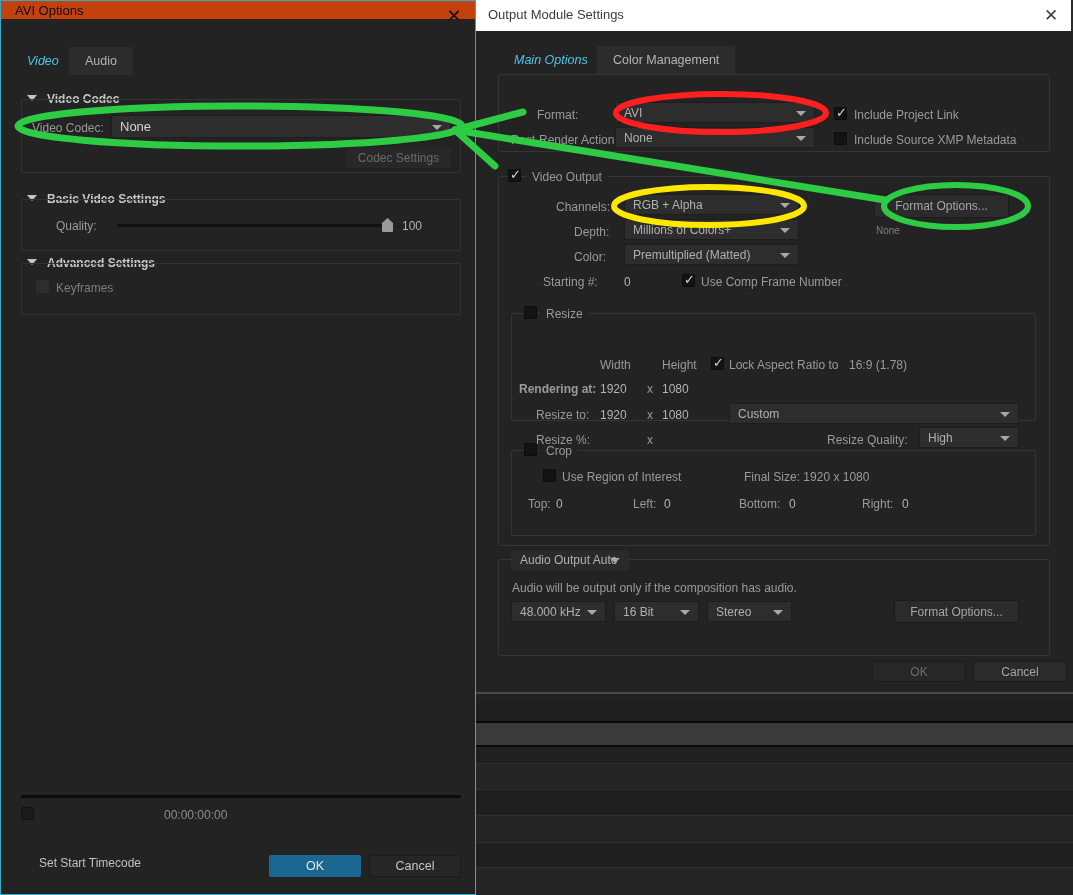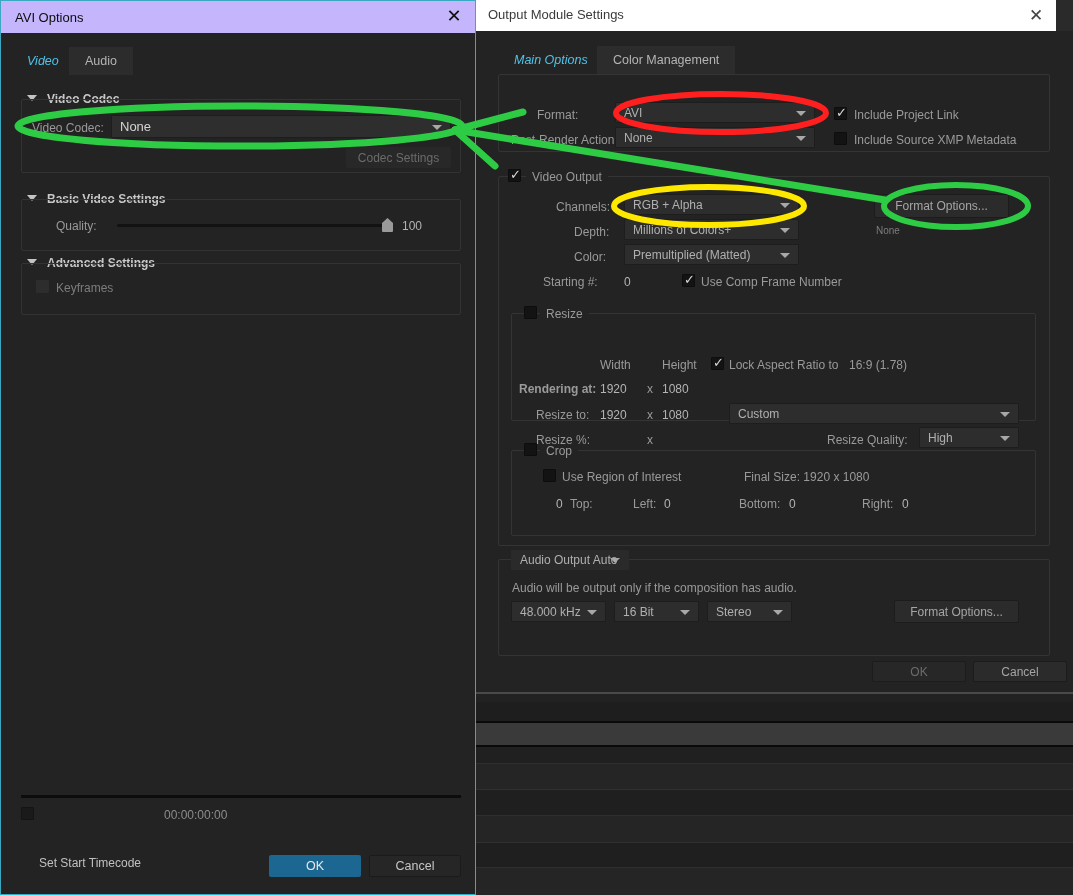--- a/index.html
+++ b/index.html
@@ -56,22 +56,22 @@
     border-left: 5px solid transparent; border-right: 5px solid transparent;
     border-top: 6px solid #c4c4c4;
   }
 
   
   #avi {
     position: absolute; left: 0; top: 0; width: 476px; height: 895px;
     background: #232323; border: 1px solid #3aa8c1;
   }
   #avi-title {
-    position: absolute; left: 0; top: 0; right: 0; height: 32px;
-    background: #c4b5fd; display: flex; align-items: center;
+    position: absolute; left: 0; top: 0; right: 0; height: 18px;
+    background: #c2410c; display: flex; align-items: center;
   }
   #avi-title .t { color: #0d0d0d; font-size: 13px; padding-left: 14px; }
   #avi-title .x {
     position: absolute; right: 10px; top: 4px; width: 22px; height: 22px;
     color: #111; font-size: 18px; line-height: 22px; text-align: center;
     cursor: pointer;
   }
   .tabrow { position: absolute; }
   .tab {
     position: absolute; height: 28px; padding: 0 16px;
@@ -98,21 +98,21 @@
     border-radius: 2px; color: #c6c6c6; font-size: 12.5px;
     display: flex; align-items: center; justify-content: center;
   }
 
   
   #oms {
     position: absolute; left: 476px; top: 0; width: 597px; height: 692px;
     background: #2a2a2a;
   }
   #oms-title {
-    position: absolute; left: 0; top: 0; right: 17px; height: 47px;
+    position: absolute; left: 0; top: 0; right: 2px; height: 47px;
     background: #ffffff;
   }
   #oms-title .t {
     position: absolute; left: 12px; top: 7px; color: #3b3b3b; font-size: 13px;
   }
   #oms-title .x {
     position: absolute; right: 8px; top: 4px; width: 24px; height: 24px;
     color: #444; font-size: 17px; line-height: 24px; text-align: center;
     cursor: pointer;
   }
@@ -251,21 +251,21 @@
       </div>
 
       <div class="panel" style="left:35px;top:419px;width:525px;height:86px;"></div>
       <div class="cb" style="left:48px;top:412px;"></div>
       <div class="grouptitle" style="left:64px;top:413px;font-weight:normal;color:#9a9a9a;">Crop</div>
 
       <div class="cb" style="left:67px;top:438px;"></div>
       <div class="lbl" style="position:absolute;left:86px;top:439px;">Use Region of Interest</div>
       <div class="lbl" style="position:absolute;left:268px;top:439px;">Final Size: 1920 x 1080</div>
 
-      <div class="lbl" style="position:absolute;left:52px;top:466px;margin-left:42px;">Top:</div>
+      <div class="lbl" style="position:absolute;left:52px;top:466px;">Top:</div>
       <div class="val" style="position:absolute;left:80px;top:466px;">0</div>
       <div class="lbl" style="position:absolute;left:157px;top:466px;">Left:</div>
       <div class="val" style="position:absolute;left:188px;top:466px;">0</div>
       <div class="lbl" style="position:absolute;left:263px;top:466px;">Bottom:</div>
       <div class="val" style="position:absolute;left:313px;top:466px;">0</div>
       <div class="lbl" style="position:absolute;left:386px;top:466px;">Right:</div>
       <div class="val" style="position:absolute;left:426px;top:466px;">0</div>
 
       <div class="panel" style="left:22px;top:528px;width:552px;height:97px;"></div>
       <div class="dd" style="left:35px;top:519px;width:118px;height:20px;background:#2a2a2a;border-color:#2a2a2a;">

